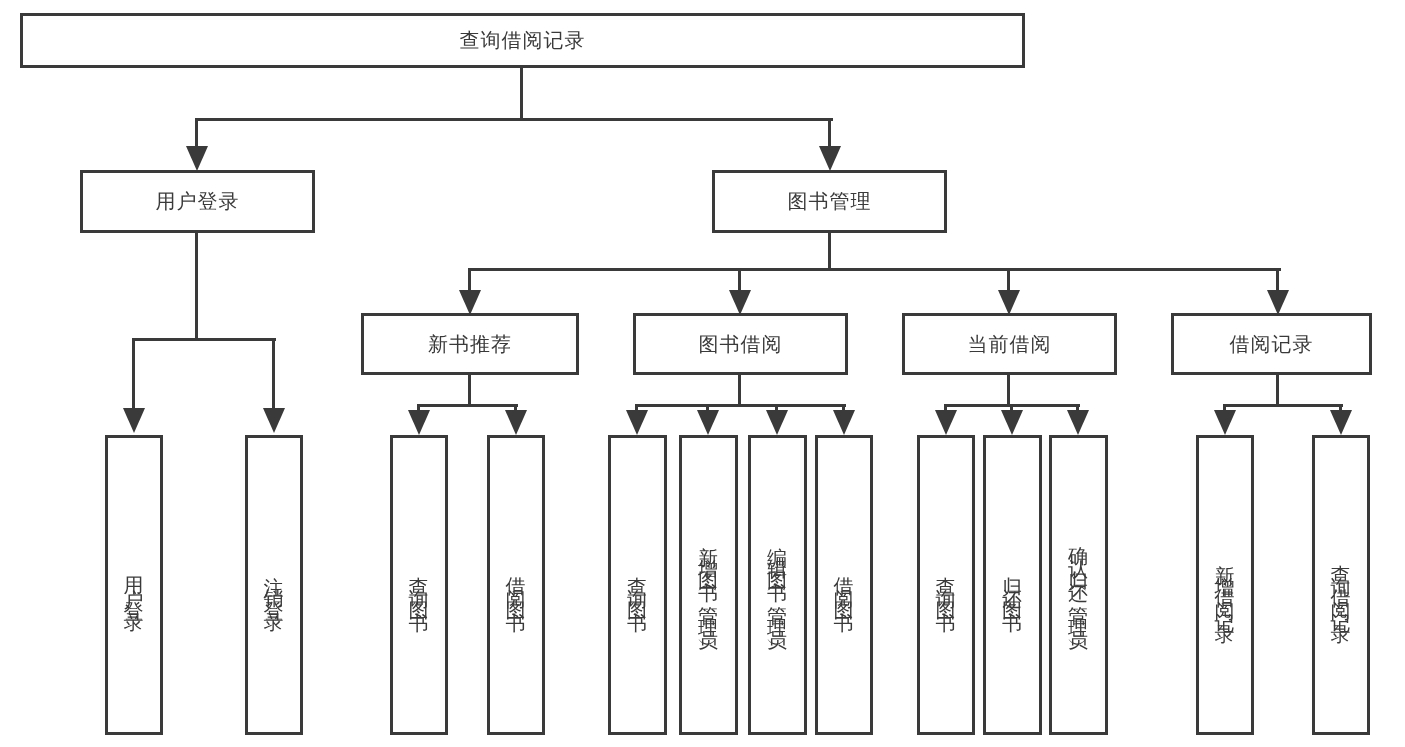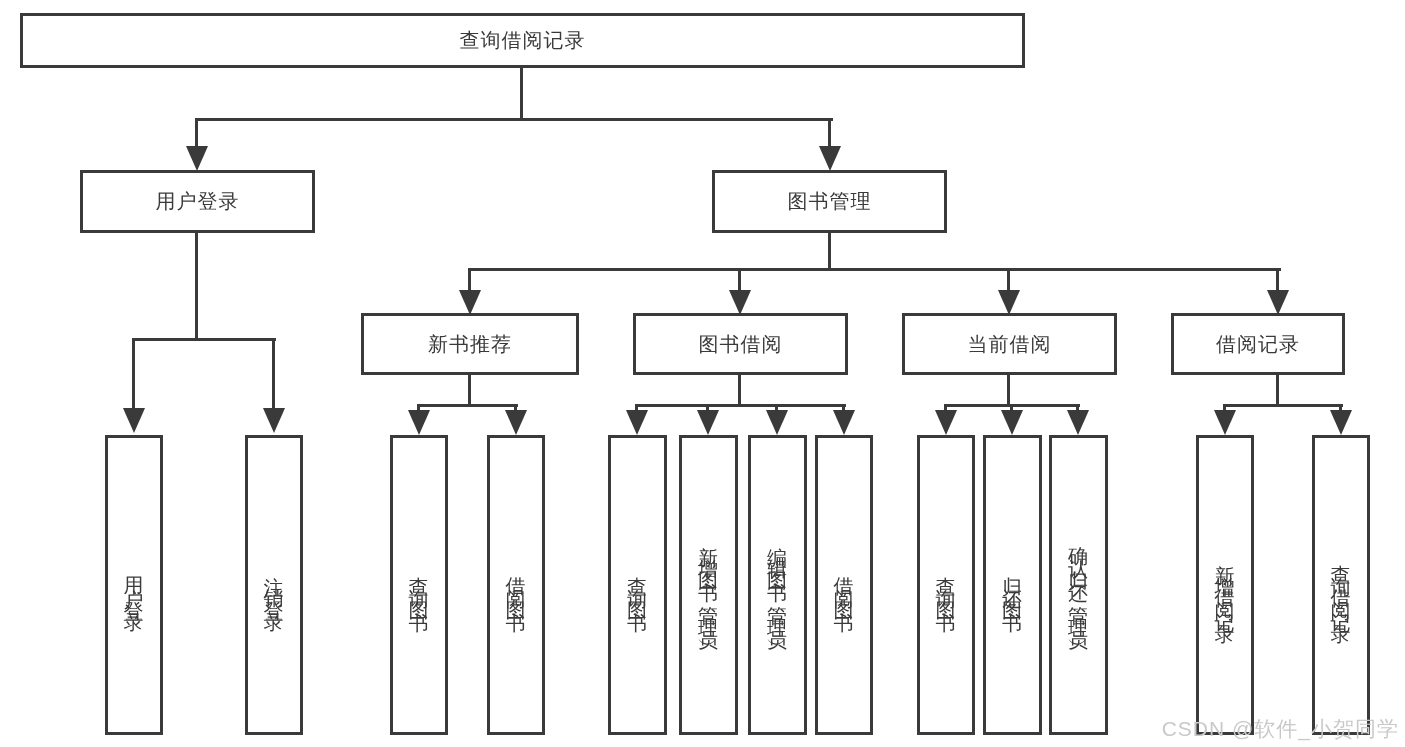--- a/index.html
+++ b/index.html
@@ -75,21 +75,21 @@
 
   <div class="node" style="left:361px;top:313px;width:218px;height:62px">
     <span>新书推荐</span>
   </div>
   <div class="node" style="left:633px;top:313px;width:215px;height:62px">
     <span>图书借阅</span>
   </div>
   <div class="node" style="left:902px;top:313px;width:215px;height:62px">
     <span>当前借阅</span>
   </div>
-  <div class="node" style="left:1171px;top:313px;width:174px;height:62px">
+  <div class="node" style="left:1171px;top:313px;width:201px;height:62px">
     <span>借阅记录</span>
   </div>
 
   <div class="node leaf" style="left:105px;top:435px;width:58px;height:300px">
     <span class="vtext">用户登录</span>
   </div>
   <div class="node leaf" style="left:245px;top:435px;width:58px;height:300px">
     <span class="vtext">注销登录</span>
   </div>
 
@@ -182,14 +182,13 @@
   <div class="vline" style="left:1076px;top:404px;height:10px"></div>
   <div class="arrowhead" style="left:1067px;top:410px"></div>
 
   <div class="vline" style="left:1276px;top:375px;height:32px"></div>
   <div class="hline" style="left:1224px;top:404px;width:119px"></div>
   <div class="vline" style="left:1223px;top:404px;height:10px"></div>
   <div class="arrowhead" style="left:1214px;top:410px"></div>
   <div class="vline" style="left:1339px;top:404px;height:10px"></div>
   <div class="arrowhead" style="left:1330px;top:410px"></div>
 
-  <div class="watermark">CSDN @软件_小贺同学</div>
 </div>
 
 </body></html>

